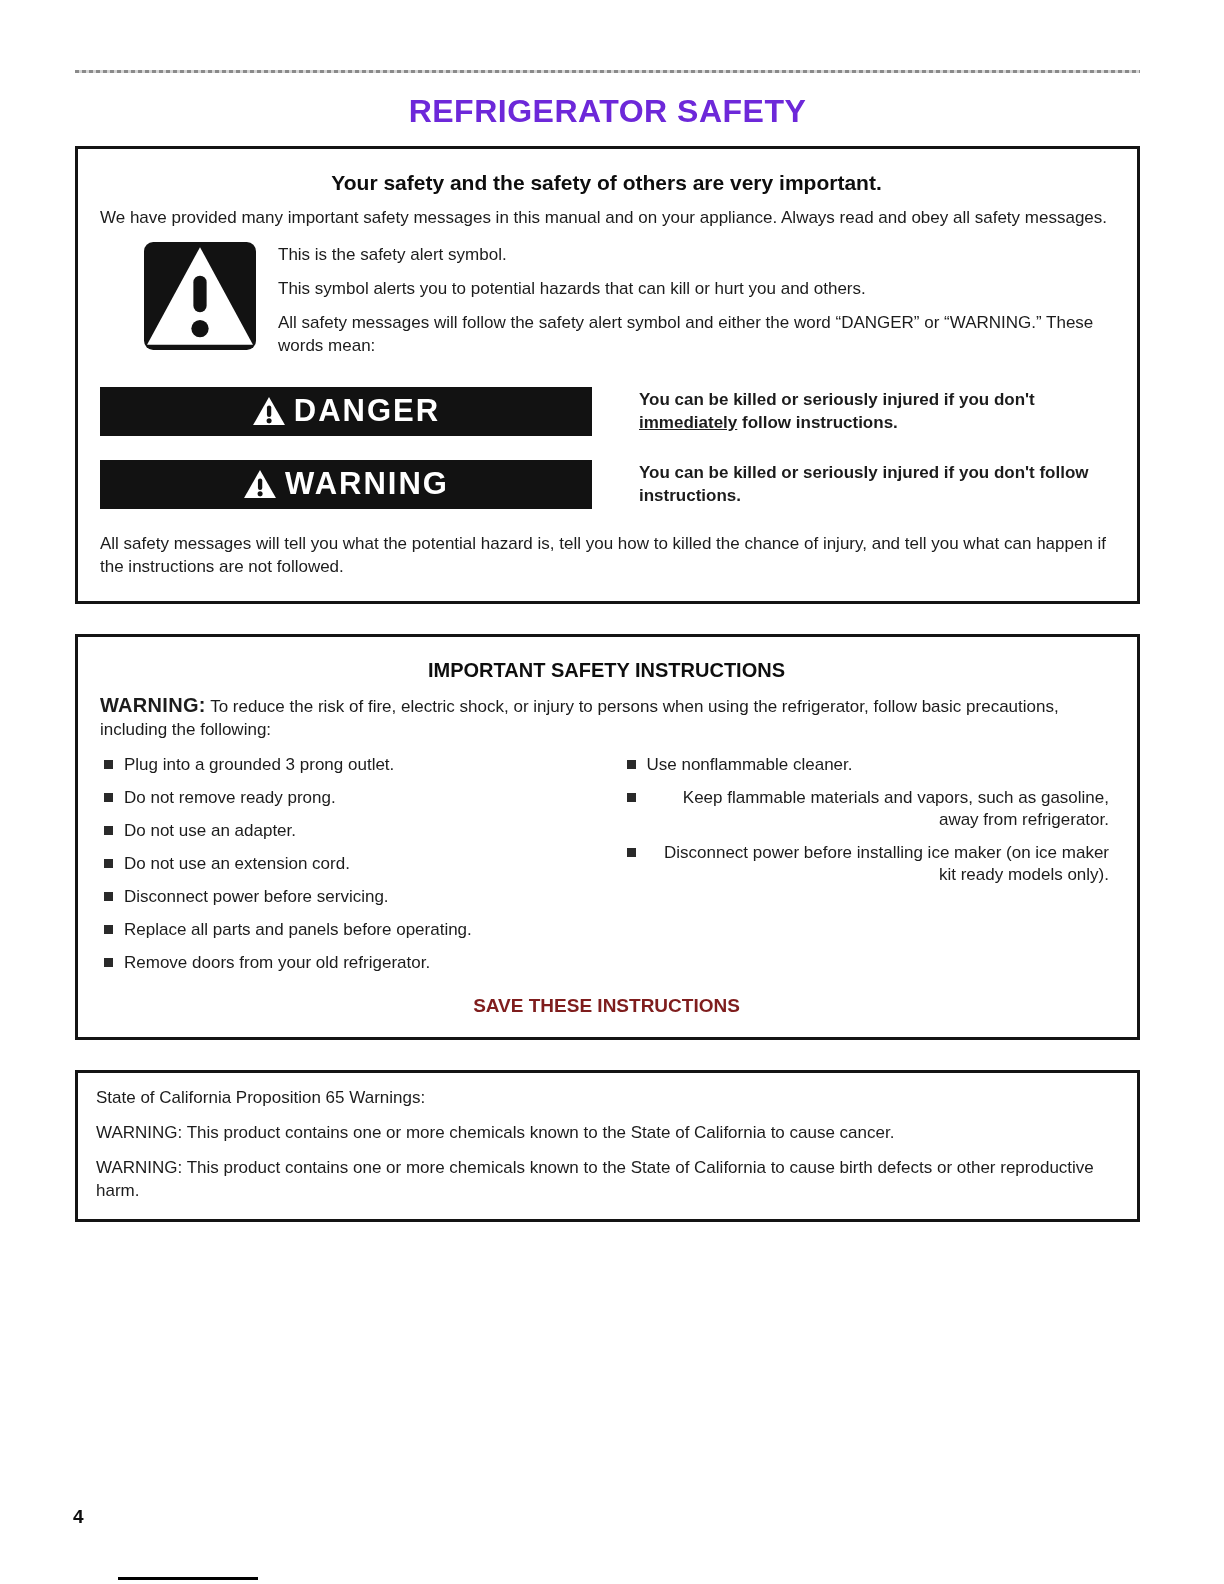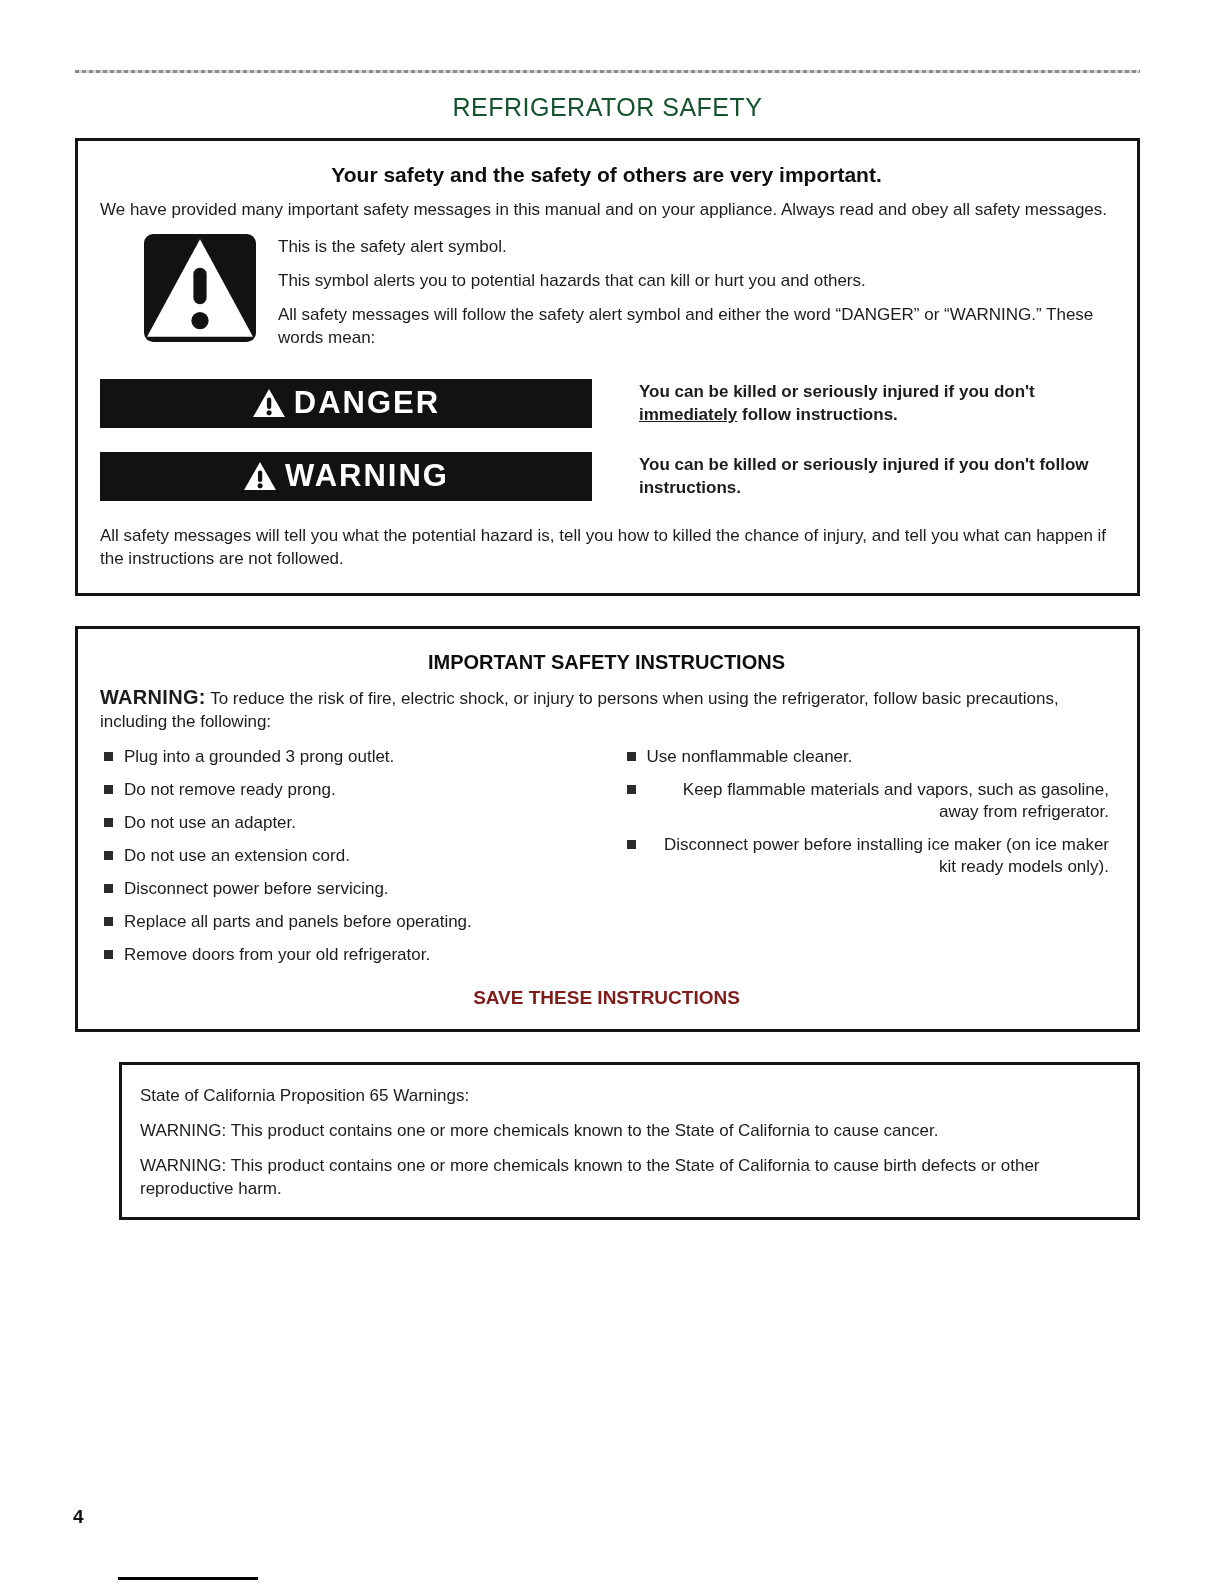--- a/index.html
+++ b/index.html
@@ -16,25 +16,25 @@
     padding: 0 84px 0 75px;
     overflow: hidden;
   }
   .top-rule {
     margin-top: 70px;
     height: 3px;
     background: repeating-linear-gradient(90deg, #8a8a8a 0 4px, #d5d5d5 4px 7px);
   }
   h1.page-title {
     text-align: center;
-    font-size: 25px;
-    font-weight: 400;
+    font-size: 32px;
+    font-weight: 700;
     letter-spacing: .5px;
     margin: 20px 0 16px 0;
-    color: #14532d;
+    color: #6d28d9;
   }
   .box {
     border: 3px solid #141414;
     padding: 16px 24px 20px 22px;
     background: #fff;
   }
   .box + .box { margin-top: 30px; }
   .box-heading {
     text-align: center;
     font-size: 21px;
@@ -124,21 +124,21 @@
     background: #2a2a2a;
   }
   .save-line {
     text-align: center;
     font-size: 19px;
     font-weight: 700;
     margin-top: 10px;
     color: #7f1d1d;
   }
   
-  .prop65-box { padding: 20px 22px 16px 18px; margin-top: 32px; margin-left: 44px; }
+  .prop65-box { padding: 14px 22px 16px 18px; margin-top: 32px; }
   .prop65-box p { font-size: 17px; line-height: 1.35; margin-bottom: 12px; }
   .prop65-box p:last-child { margin-bottom: 0; }
   .page-number {
     position: absolute;
     left: 73px;
     top: 1506px;
     font-size: 19px;
     font-weight: 700;
     color: #0e0e0e;
   }

